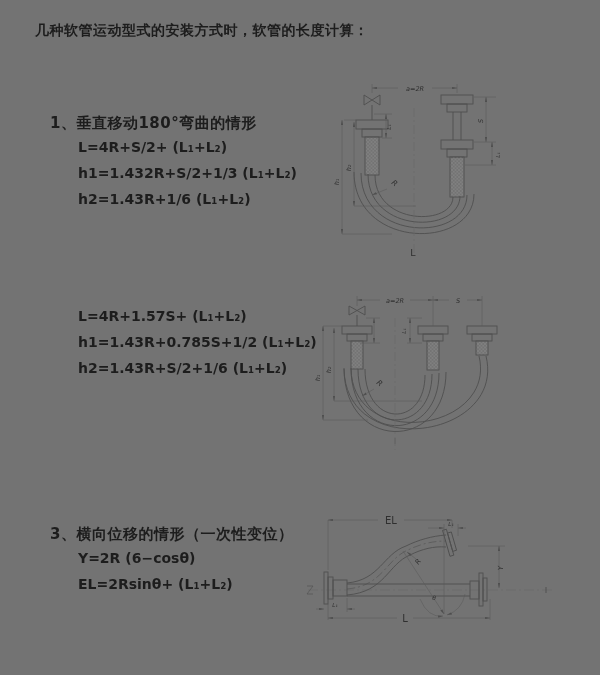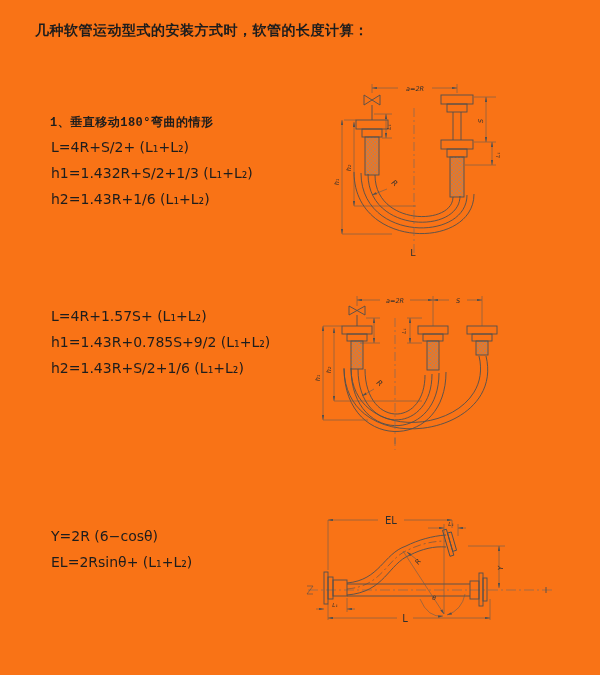--- a/index.html
+++ b/index.html
@@ -1,46 +1,47 @@
 <!DOCTYPE html>
 <html><head>
 <meta charset="utf-8">
 <style>
   html,body{margin:0;padding:0;background:#fff;}
-  .page{position:relative;width:600px;height:675px;background:#f97316;overflow:hidden;
+  .page{position:relative;width:600px;height:675px;background:#737373;overflow:hidden;
         font-family:"DejaVu Sans","Liberation Sans",sans-serif;color:#1d1d1d;}
   .title{position:absolute;left:35px;top:22px;font-size:14px;font-weight:600;letter-spacing:.5px;}
   .sec{position:absolute;left:50px;}
-  .sec-heading{font-size:12px;font-weight:600;letter-spacing:.5px;height:22px;line-height:22px;white-space:nowrap;font-family:Liberation Mono, monospace;}
-  .formula{font-size:14px;line-height:26px;margin-left:1px;white-space:nowrap;}
+  .sec-heading{font-size:15px;font-weight:600;letter-spacing:.5px;height:22px;line-height:22px;white-space:nowrap;}
+  .formula{font-size:14px;line-height:26px;margin-left:28px;white-space:nowrap;font-weight:bold;}
   .diag{position:absolute;}
   svg text{font-family:"DejaVu Sans","Liberation Sans",sans-serif;fill:#2f2f2f;stroke:none;}
   .dimtxt{font-style:italic;}
 </style>
 </head>
 <body>
 
 <div class="page">
 
   <div class="title">几种软管运动型式的安装方式时，软管的长度计算：</div>
 
   <section class="sec" style="top:112px">
     <div class="sec-heading">1、垂直移动180°弯曲的情形</div>
     <div class="formula">L=4R+S/2+ (L₁+L₂)</div>
     <div class="formula">h1=1.432R+S/2+1/3 (L₁+L₂)</div>
     <div class="formula">h2=1.43R+1/6 (L₁+L₂)</div>
   </section>
 
   <section class="sec" style="top:303px">
     <div class="formula">L=4R+1.57S+ (L₁+L₂)</div>
-    <div class="formula">h1=1.43R+0.785S+9/2 (L₁+L₂)</div>
+    <div class="formula">h1=1.43R+0.785S+1/2 (L₁+L₂)</div>
     <div class="formula">h2=1.43R+S/2+1/6 (L₁+L₂)</div>
   </section>
 
   <section class="sec" style="top:523px">
+    <div class="sec-heading">3、横向位移的情形（一次性变位）</div>
     <div class="formula">Y=2R (6−cosθ)</div>
     <div class="formula">EL=2Rsinθ+ (L₁+L₂)</div>
   </section>
 
   <svg class="diag" style="left:312px;top:72px;width:280px;height:185px" viewBox="0 0 280 185">
     <defs>
       <pattern id="b1" patternUnits="userSpaceOnUse" width="3.5" height="3.5">
         <path d="M0,3.5 L3.5,0 M0,0 L3.5,3.5" stroke="#8a8a8a" stroke-width="0.5"></path>
       </pattern>
       <marker id="ae1" viewBox="0 0 10 6" refX="10" refY="3" markerWidth="9" markerHeight="5.4" orient="auto">

